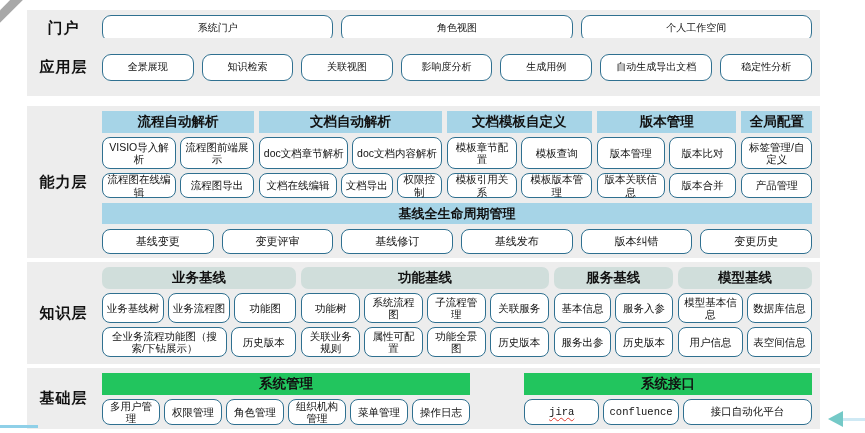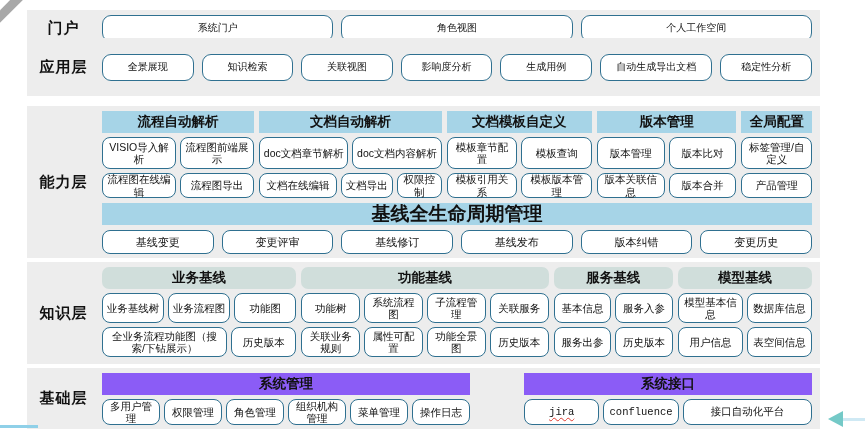--- a/index.html
+++ b/index.html
@@ -35,36 +35,36 @@
   .band-portal .node,.band-app .node{height:27px;font-size:10px;border-radius:9px;}
 
   .groups-row{display:flex;gap:5px;align-items:stretch;}
   .group{display:flex;flex-direction:column;gap:4px;min-width:0;}
   .group-header{
     height:22px;display:flex;align-items:center;justify-content:center;
     font-weight:700;font-size:13.5px;
   }
   .cap-header{background:#a6d4e7;}
   .kn-header{background:#d0dedb;border-radius:7px;}
-  .base-header{background:#8b5cf6;}
+  .base-header{background:#22c55e;}
   .grow{display:flex;gap:4px;}
   .band-cap .r1{height:32px;}
   .band-cap .r2{height:25px;}
   .band-knowledge .grow{height:30px;}
   .band-base .grow{height:26px;}
 
   .g-cap0{flex:155;}.g-cap1{flex:186;}.g-cap2{flex:148;}.g-cap3{flex:142;}.g-cap4{flex:72;justify-content:center;}
   .g-k0{flex:197;}.g-k1{flex:251;}.g-k2{flex:121;}.g-k3{flex:136;}
   .g-b0{flex:377;}.g-b1{flex:295;font-family:Liberation Mono, monospace;}
   .spacer{flex:0 0 44px;}
   .f-16{flex:1.6;}.f-085{flex:.85;}.f-205{flex:2.05;}
 
   .baseline-header{
     margin-top:1px;height:22px;background:#a6d4e7;display:flex;align-items:center;
-    justify-content:center;font-weight:700;font-size:19px;
+    justify-content:center;font-weight:700;font-size:13px;
   }
   .baseline-row{display:flex;gap:8px;height:26px;margin-top:1px;}
   .baseline-row .node{font-size:11px;}
 
   .wavy{
     text-decoration-line:underline;text-decoration-style:wavy;
     text-decoration-color:#e03c31;text-underline-offset:2px;text-decoration-thickness:1px;
   }
 
   .corner-fold{

